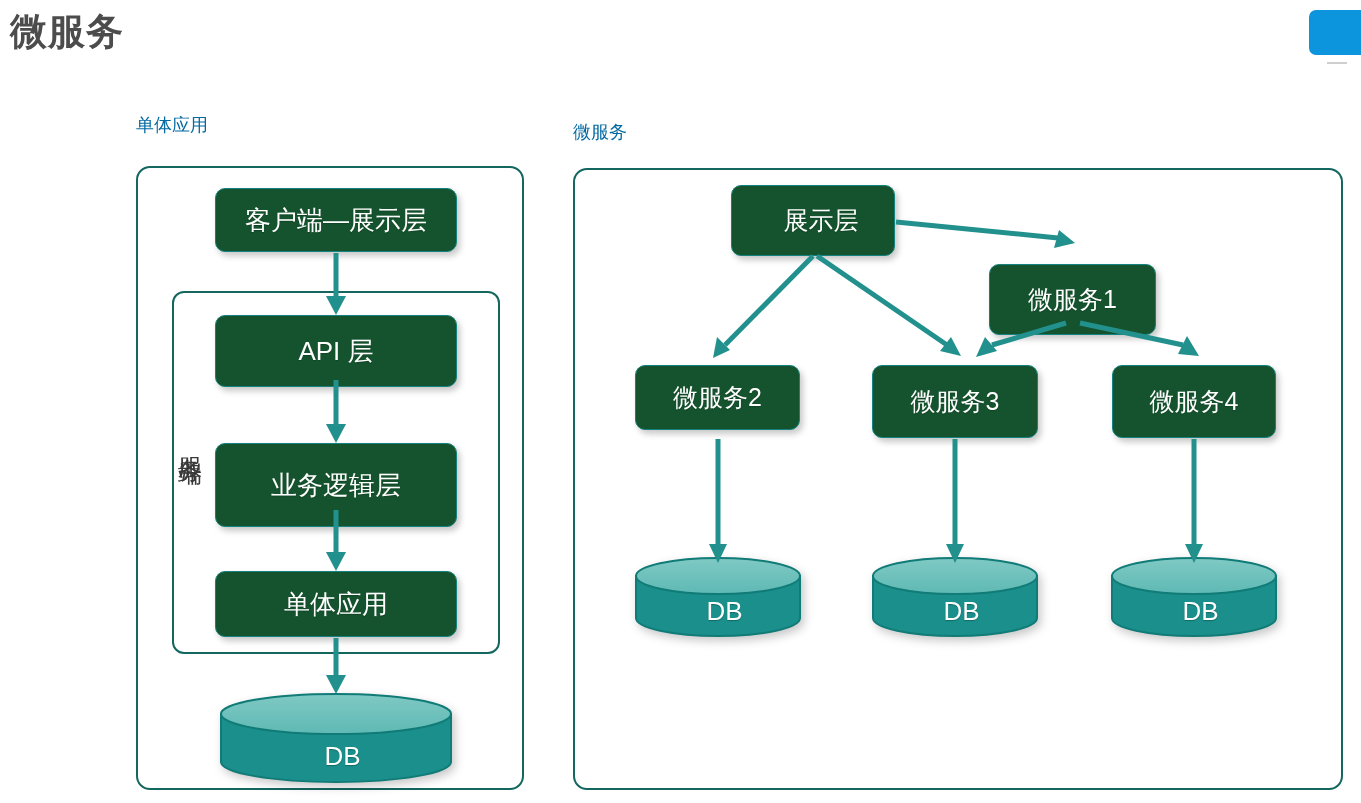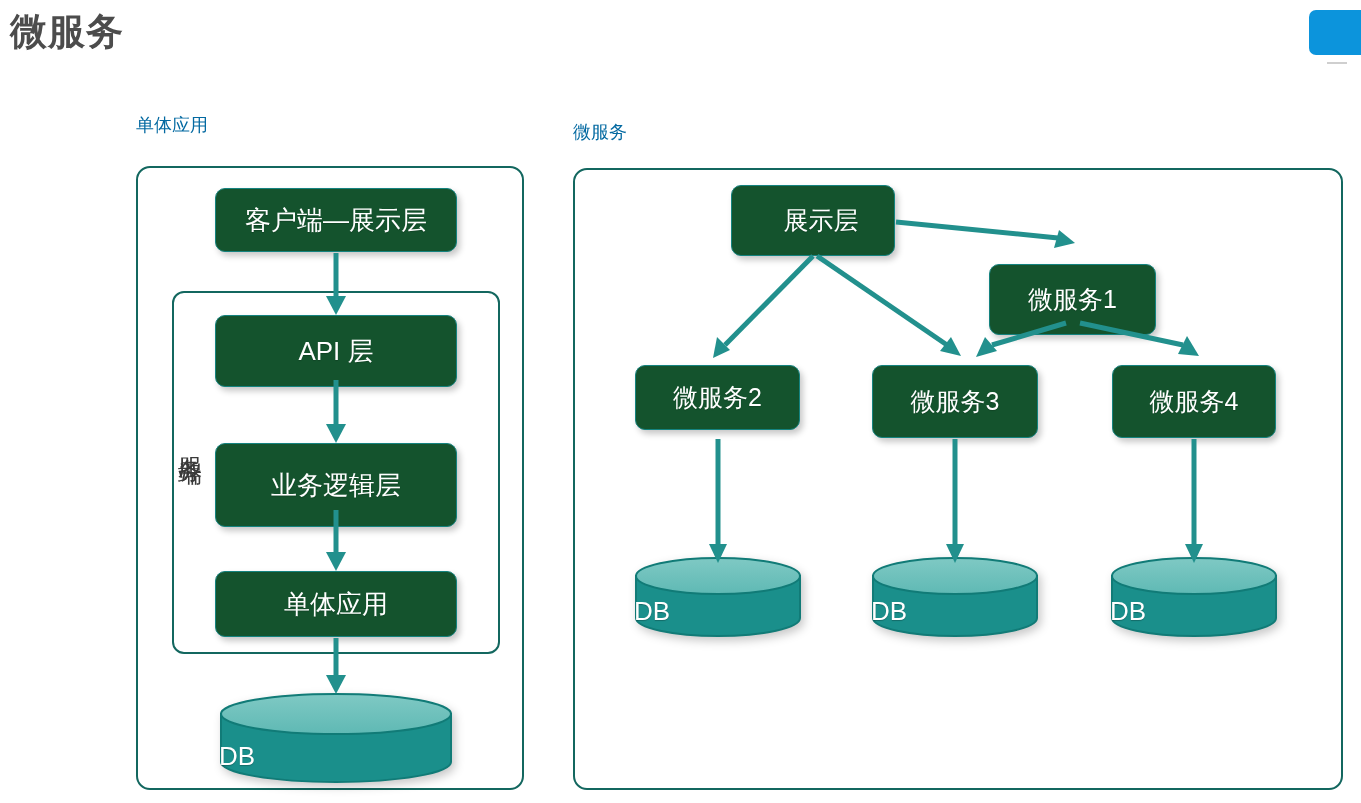--- a/index.html
+++ b/index.html
@@ -128,23 +128,23 @@
   #node-ms4     { left: 1112px; top: 365px; width: 164px; height: 73px; font-size: 25px;}
 
   
   .db {
     position: absolute;
     filter: drop-shadow(3px 4px 5px rgba(0,0,0,0.22));
   }
   .db svg { display: block; overflow: visible; }
   .db .db-label {
     position: absolute;
-    left: 0; right: 0;
+    left: 13px; right: 0;
     bottom: 12px;
-    text-align: left;
+    text-align: center;
     color: #ffffff;
     font-size: 26px;
     text-shadow: 0 1px 1px rgba(0,0,0,0.25);
     pointer-events: none;
   }
   #db-mono { left: 219px; top: 692px; width: 234px; height: 92px; }
   #db-ms2  { left: 634px; top: 557px; width: 168px; height: 82px; }
   #db-ms3  { left: 871px; top: 557px; width: 168px; height: 82px; }
   #db-ms4  { left: 1110px; top: 557px; width: 168px; height: 82px; }
 

